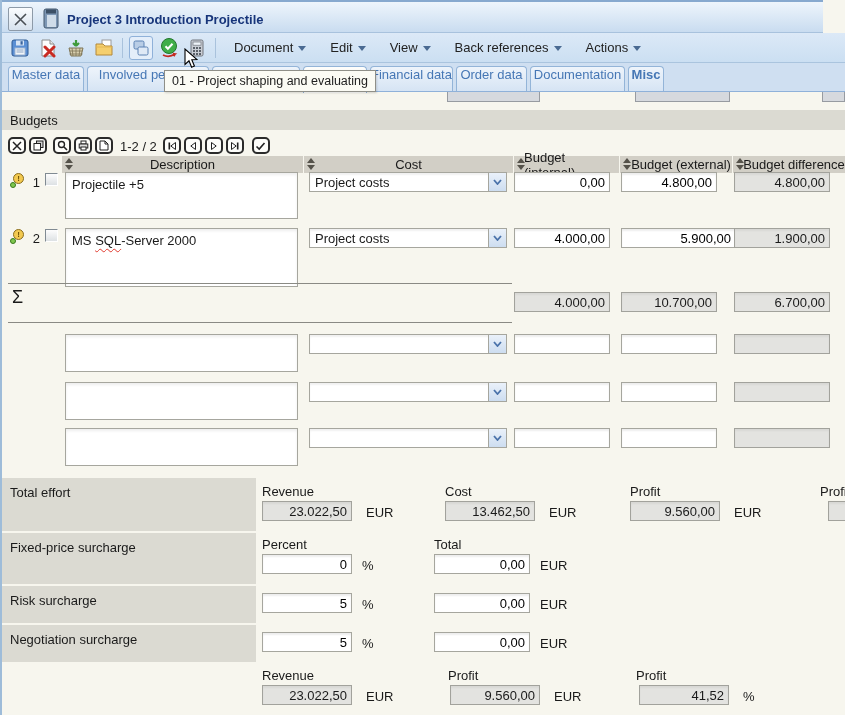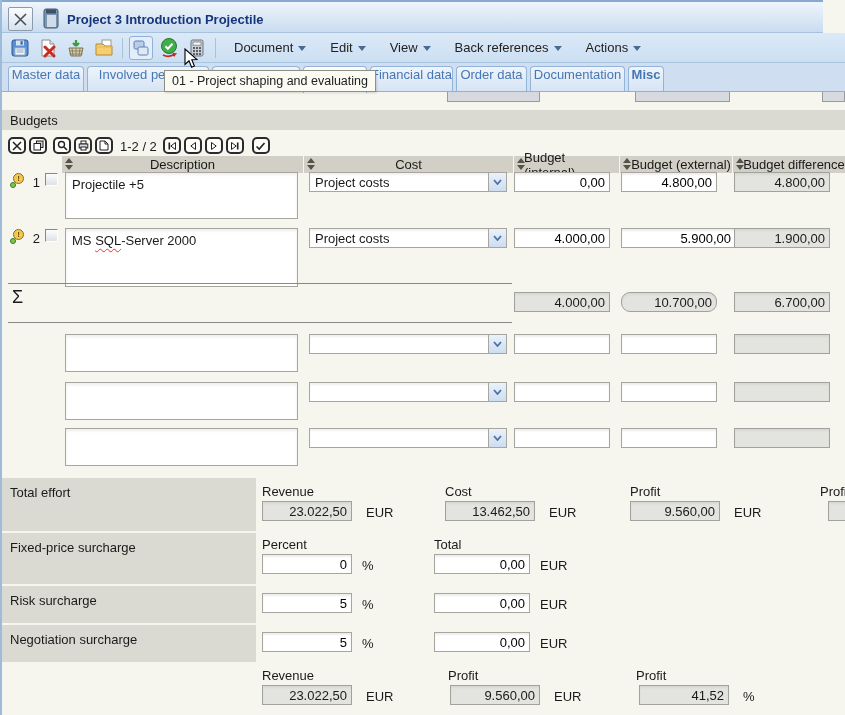--- a/index.html
+++ b/index.html
@@ -378,21 +378,21 @@
         </svg>
     </span>
   </div>
   <input class="num" style="left: 514px; top: 228px; width: 96px;" value="4.000,00">
   <input class="num" style="left: 621px; top: 228px; width: 115px;" value="5.900,00">
   <div class="ro" style="left:734px;top:228px;width:96px;">1.900,00</div>
 
   <div class="sumline" style="top:283px;"></div>
   <span class="sigma" style="top:287px;">Σ</span>
   <div class="ro" style="left:514px;top:292px;width:96px;">4.000,00</div>
-  <div class="ro" style="left:621px;top:292px;width:96px;border-radius:9px;">10.700,00</div>
+  <div class="ro" style="left:621px;top:292px;width:96px;">10.700,00</div>
   <div class="ro" style="left:734px;top:292px;width:96px;">6.700,00</div>
   <div class="sumline" style="top:322px;"></div>
 
   <div class="descbox" style="left:65px;top:334px;width:233px;height:38px;"></div>
   <div class="select" style="left:309px;top:334px;width:198px;">
     <span class="stext"></span>
     <span class="sarrow">
         <svg width="9" height="6" viewBox="0 0 9 6">
           <path d="M1 1 L4.5 5 L8 1" fill="none" stroke="#4a72aa" stroke-width="1.8"></path>
         </svg>

